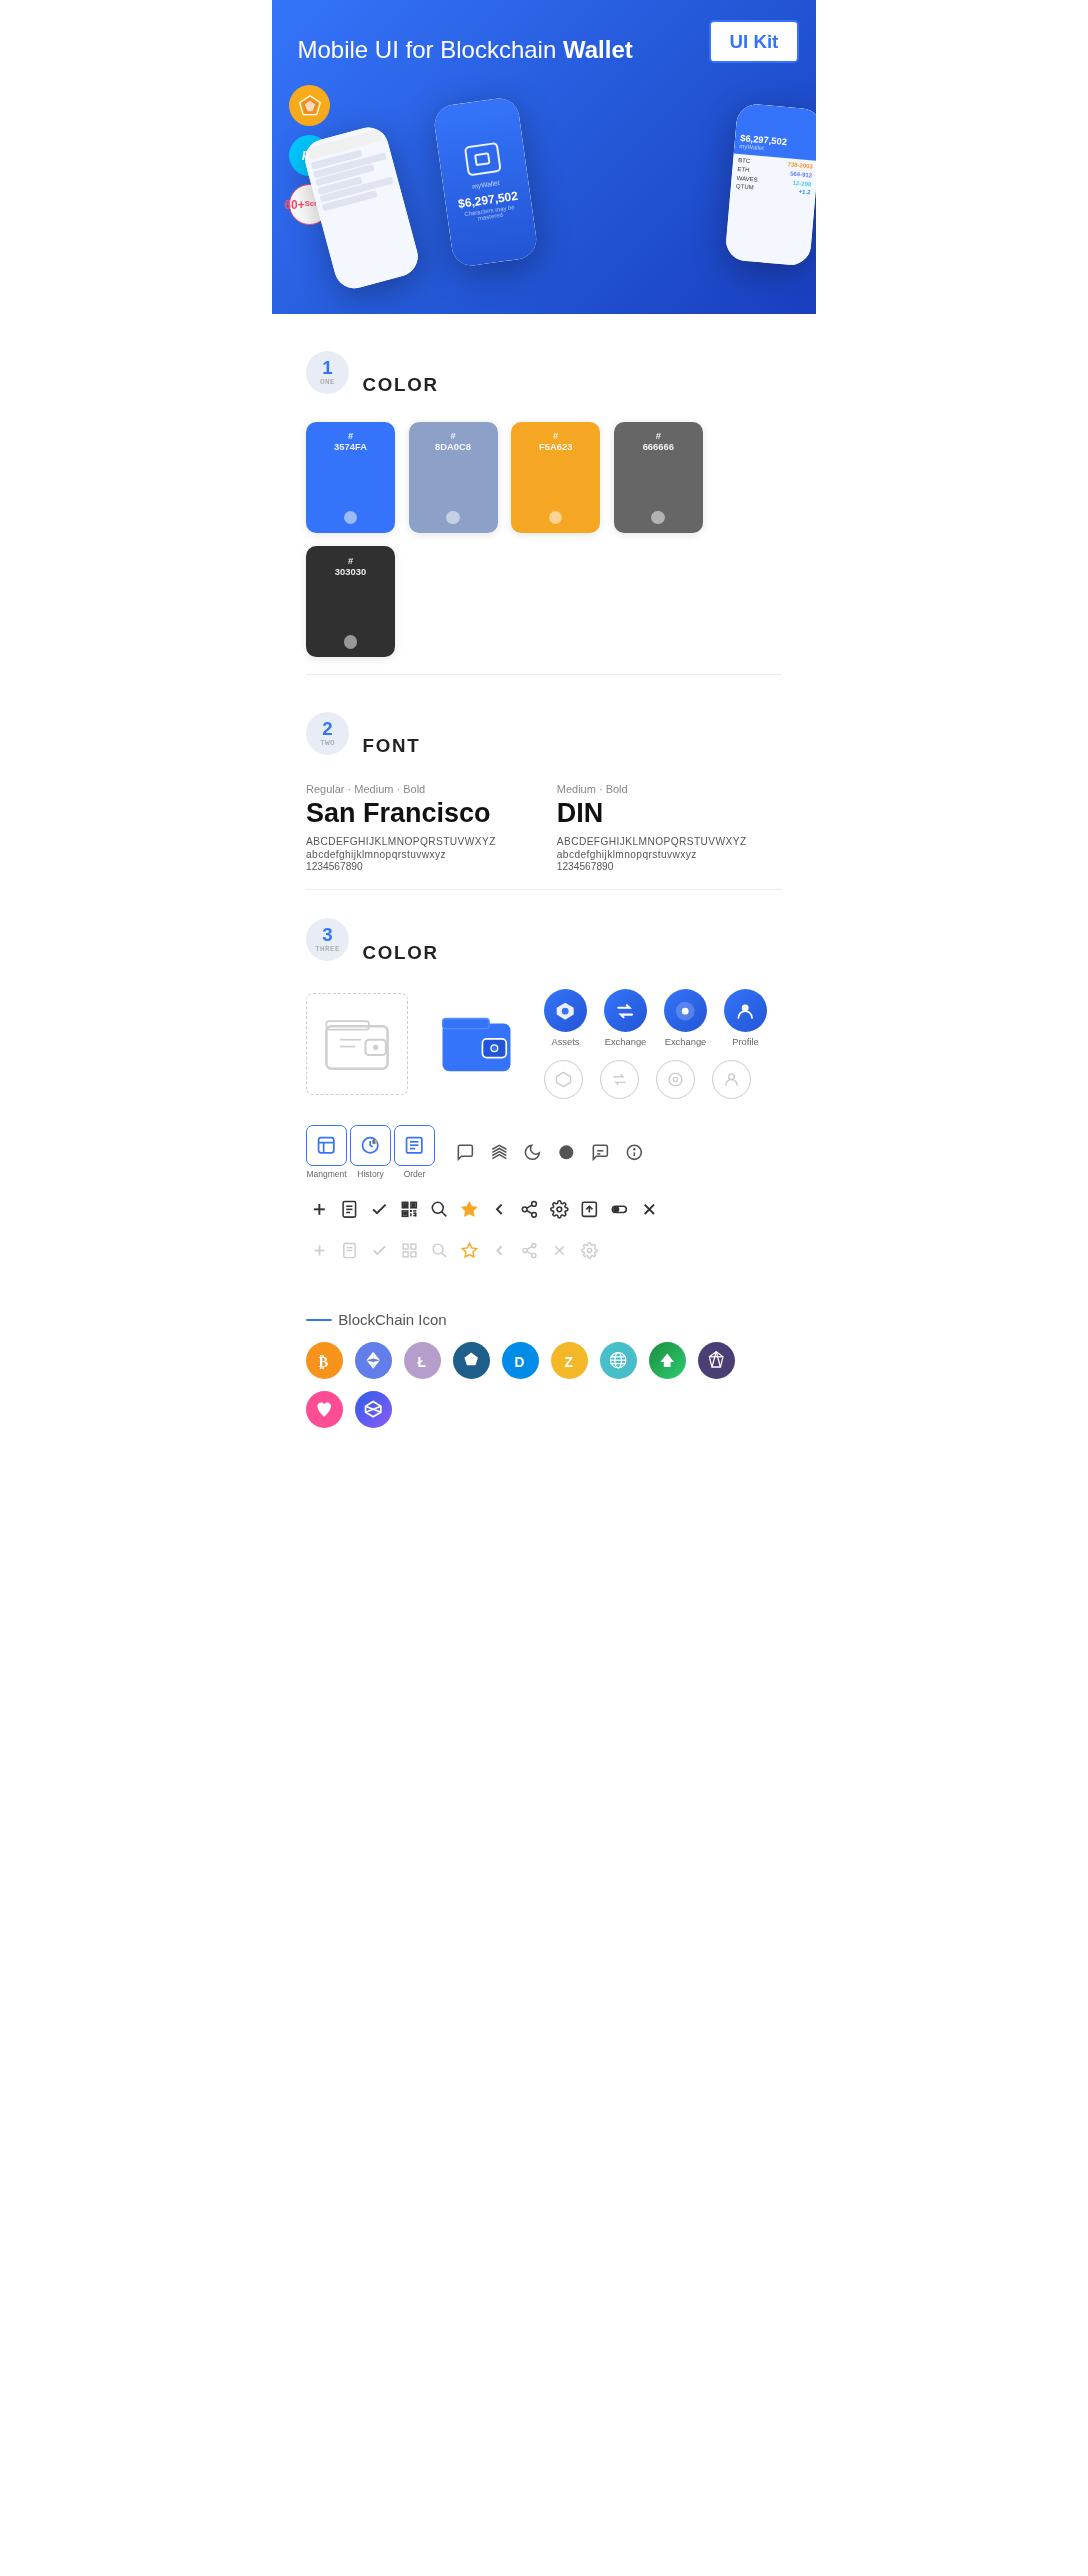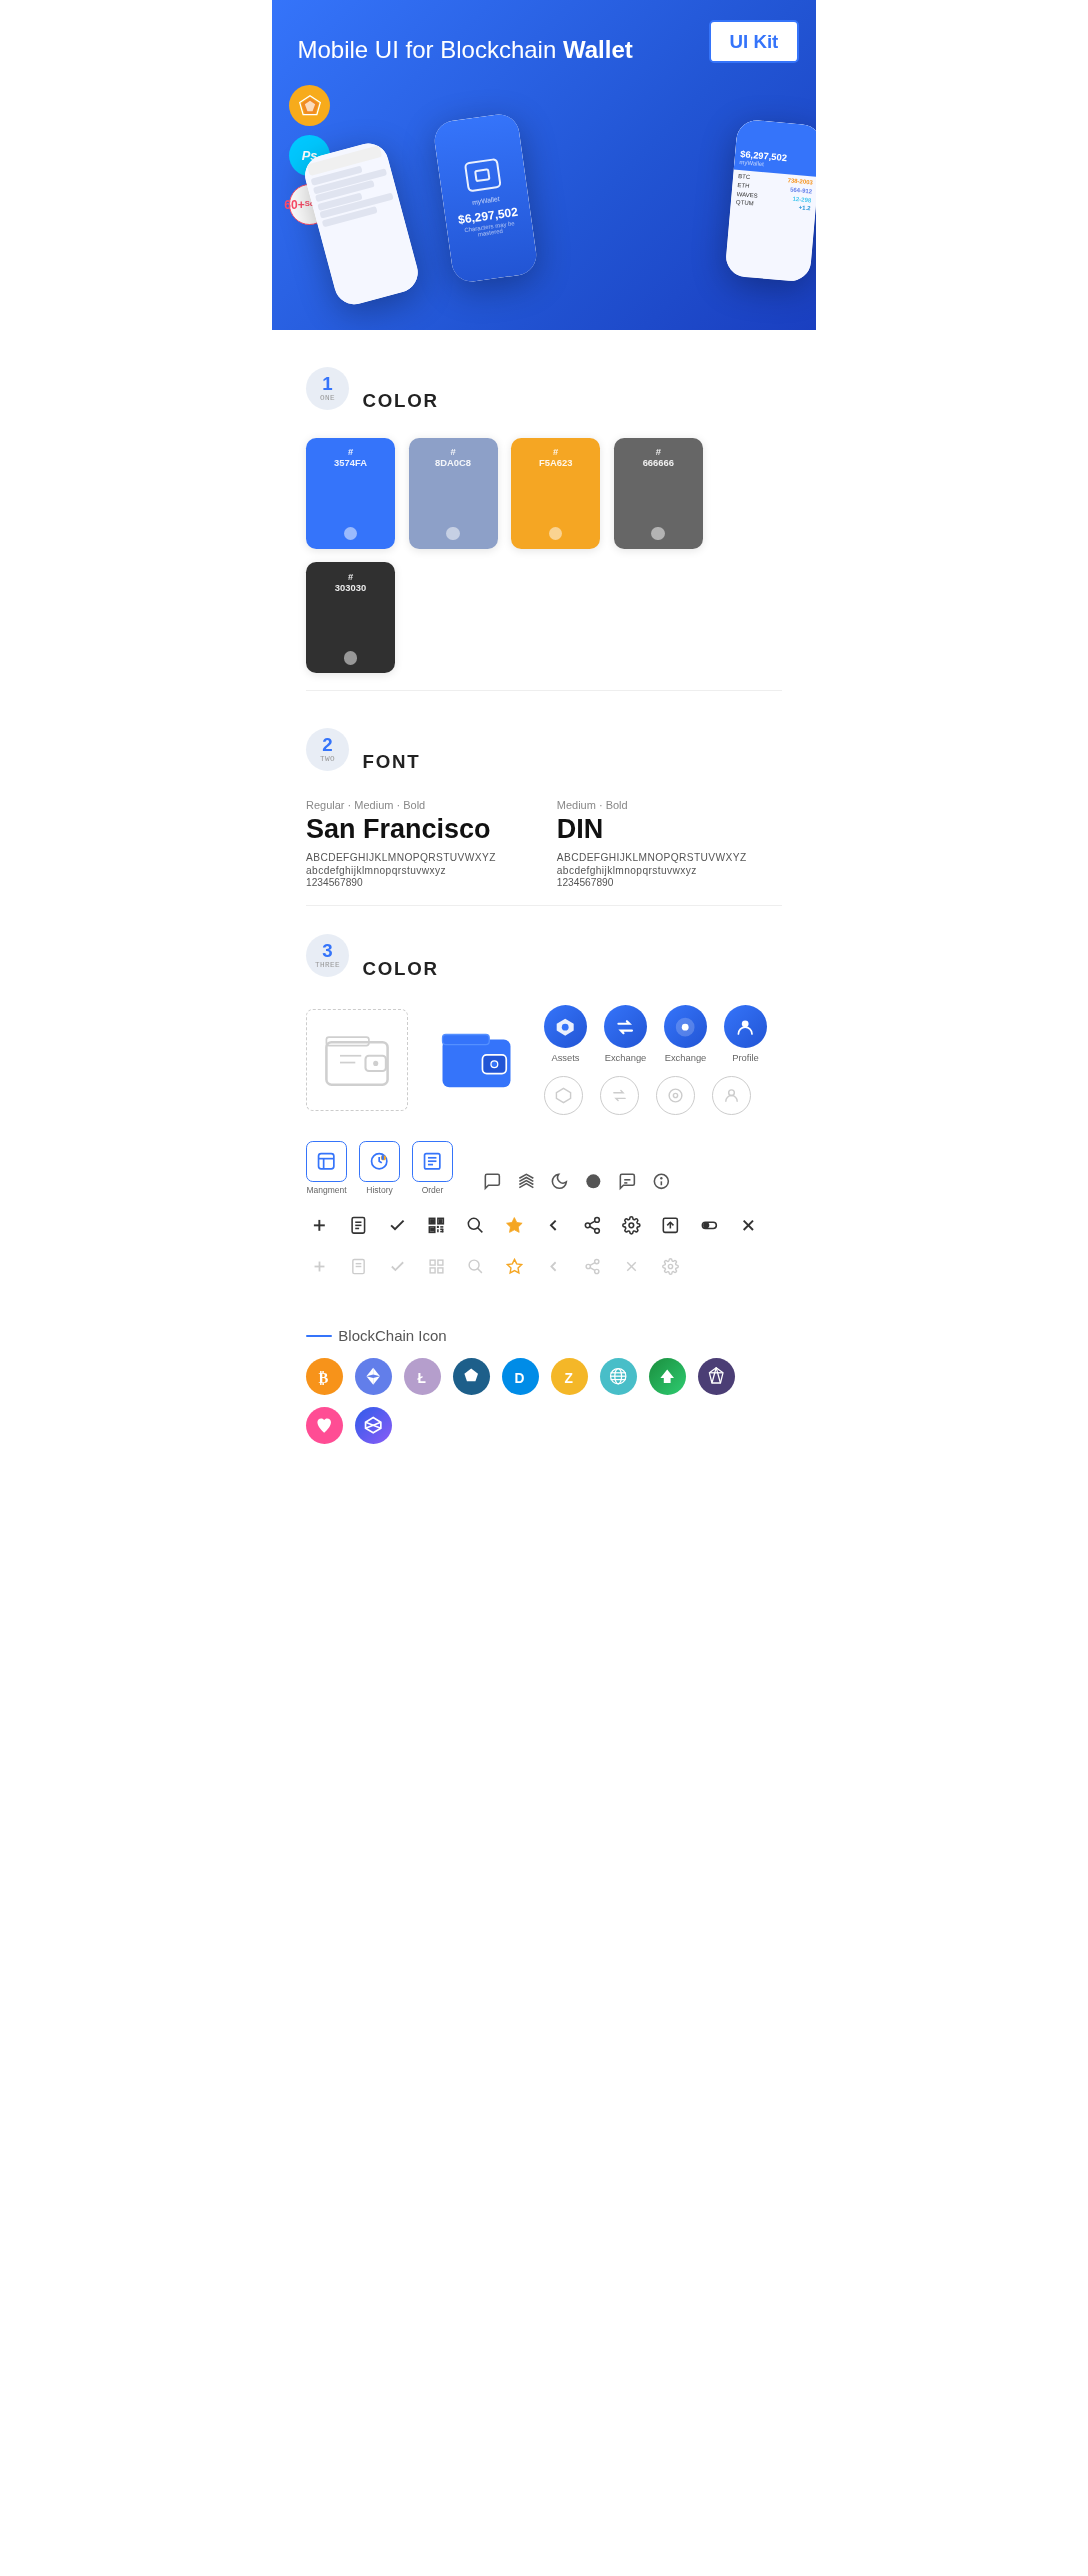--- a/index.html
+++ b/index.html
@@ -11,21 +11,21 @@
       padding: 34px 25.5px 51px;
       position: relative;
       overflow: hidden;
       min-height: 204px;
     }
     .hero-title {
       color: #fff;
       font-size: 24px;
       font-weight: 400;
       line-height: 1.3;
-      margin-bottom: 27px;
+      margin-bottom: 11px;
     }
     .hero-title strong { font-weight: 700; }
     .hero-ui-kit-badge {
       position: absolute;
       top: 20.4px;
       right: 17px;
       background: #fff;
       color: #3574FA;
       font-size: 18.7px;
       font-weight: 700;
@@ -248,22 +248,22 @@
       display: flex;
       align-items: center;
       justify-content: center;
       font-size: 15.3px;
       color: #ccc;
     }
 
     
     .icon-row {
       display: flex;
-      gap: 12px;
-      align-items: flex-end;
+      gap: 3px;
+      align-items: center;
       flex-wrap: wrap;
       margin-bottom: 13.6px;
     }
     .icon-tab-item {
       display: flex;
       flex-direction: column;
       align-items: center;
       gap: 3.4px;
     }
     .icon-tab-item span { font-size: 8.5px; color: #666; }

